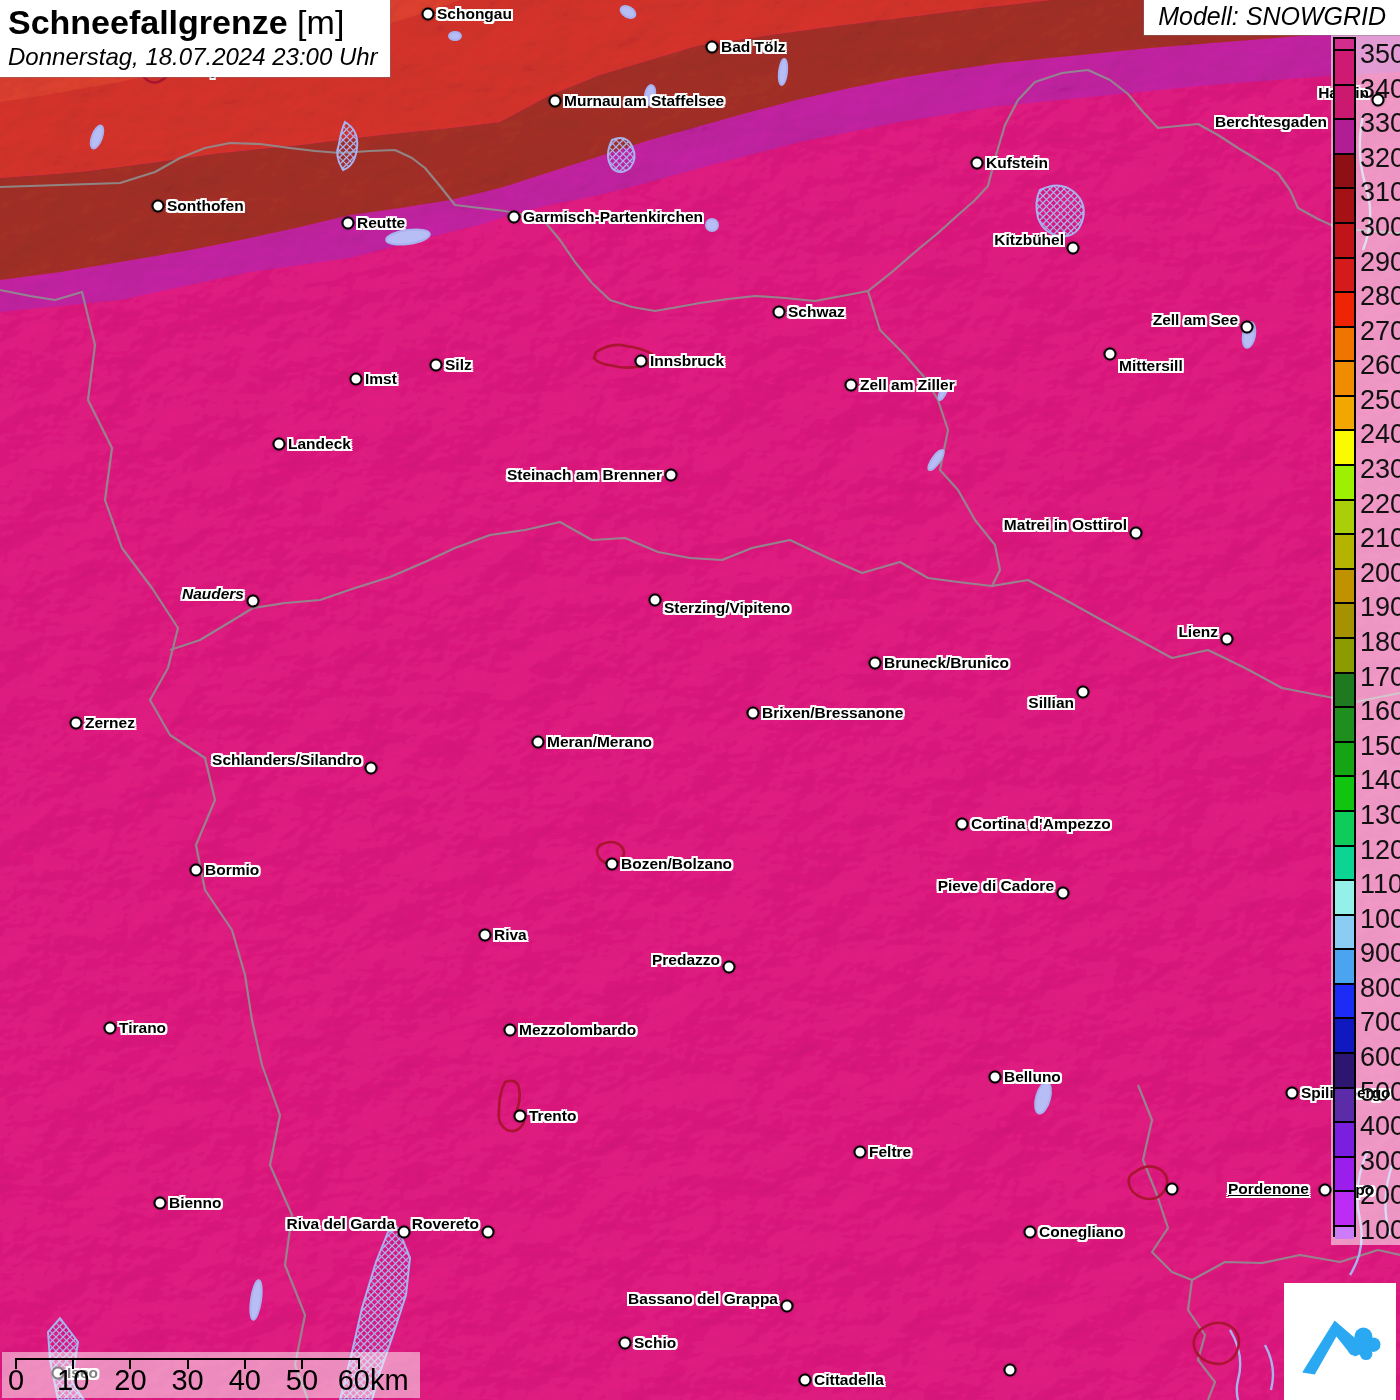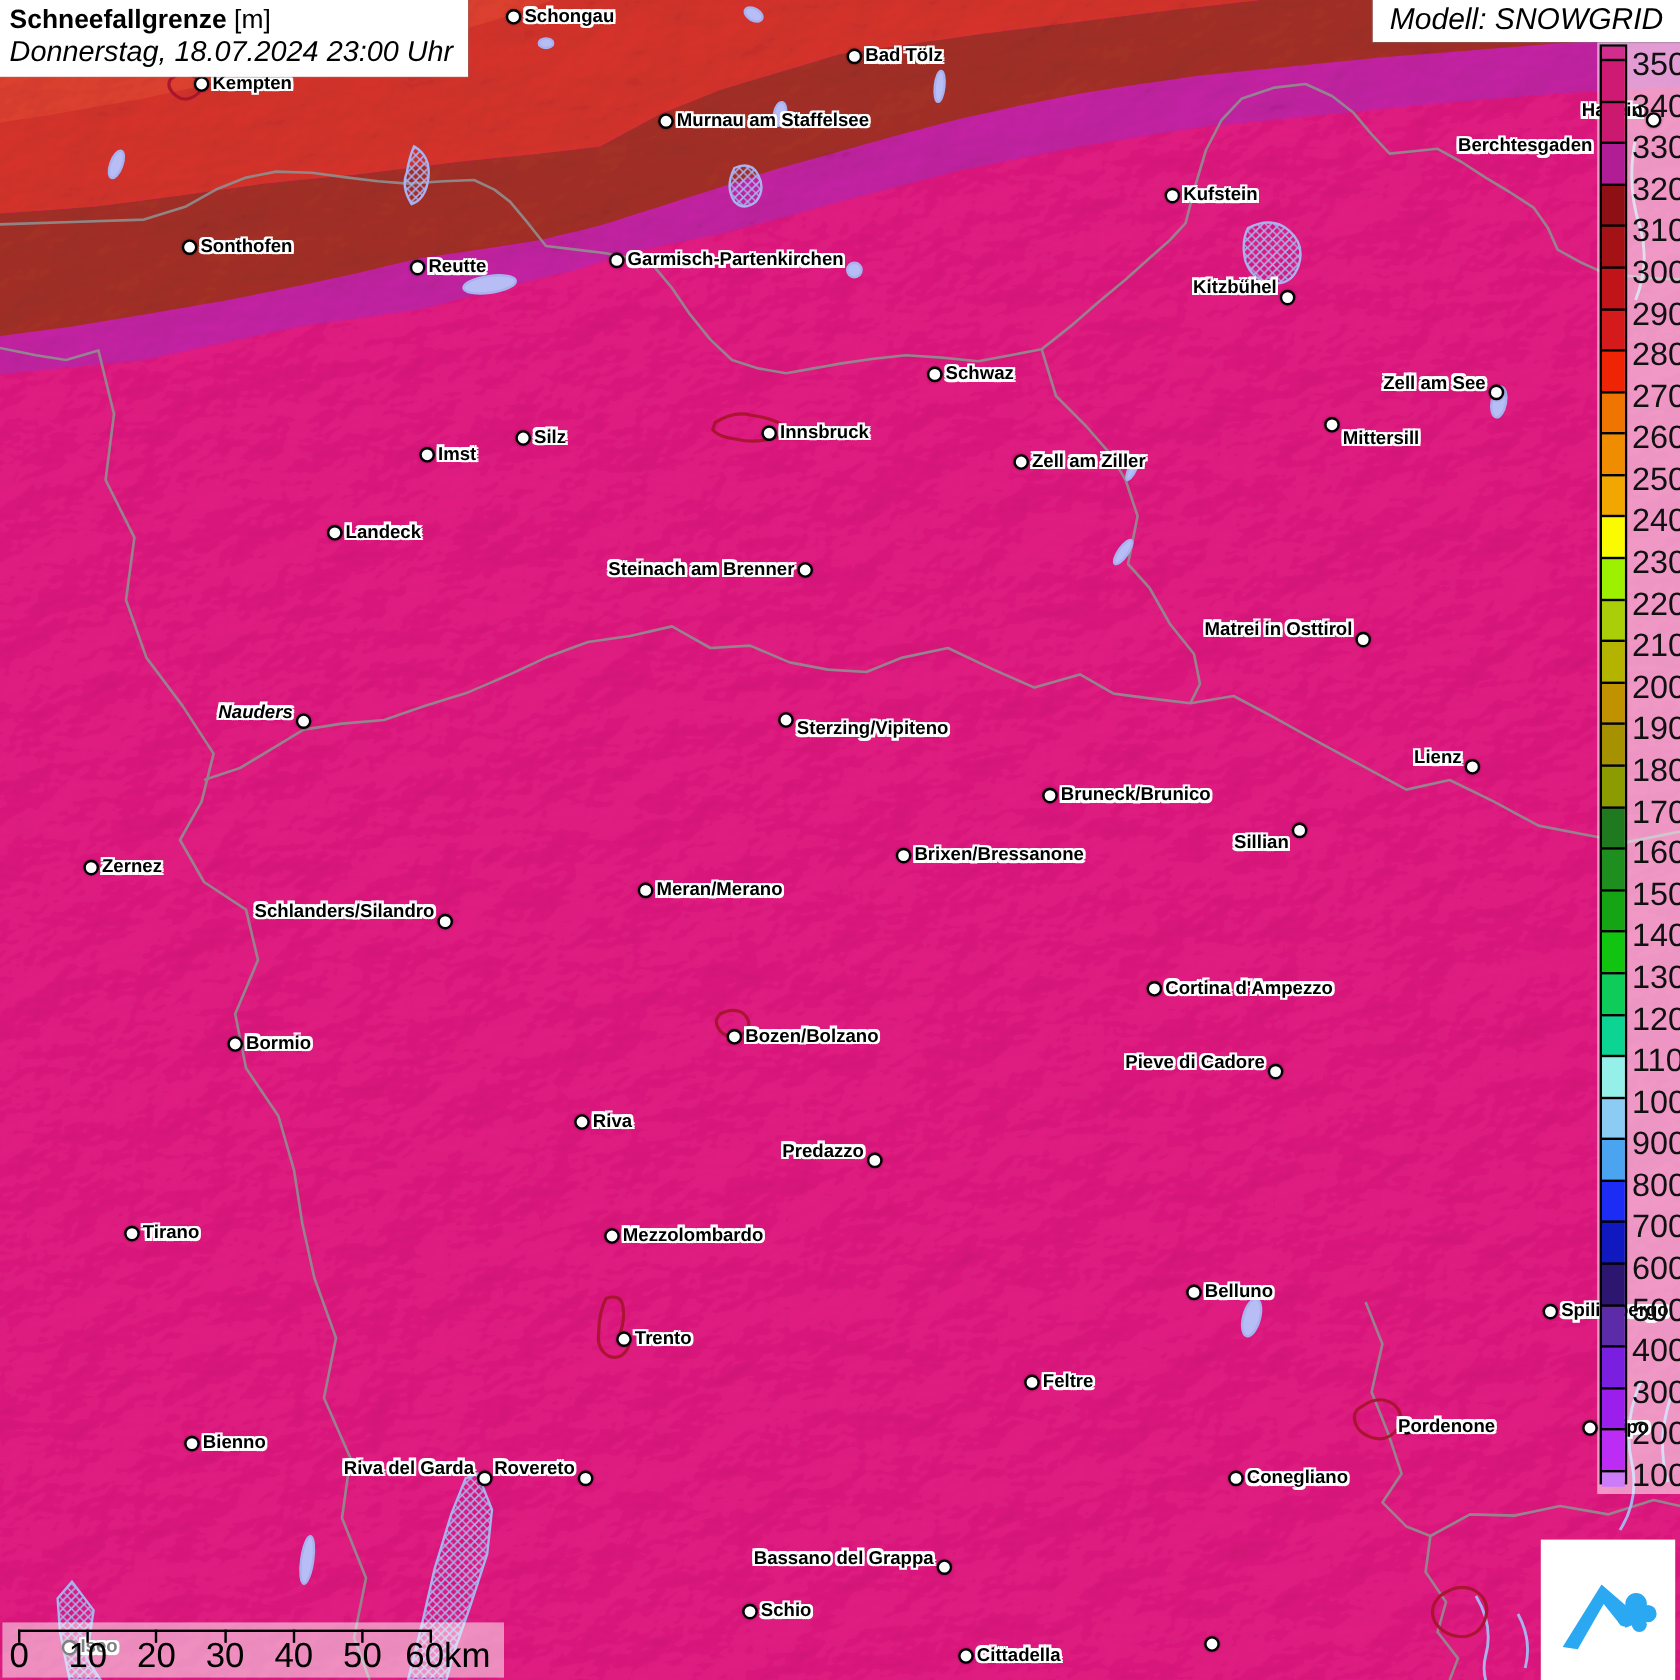--- a/index.html
+++ b/index.html
@@ -19,21 +19,21 @@
             border:2.5px solid #000;box-sizing:border-box;transform:translate(-50%,-50%);
             box-shadow:0 0 2px rgba(0,0,0,.5);}
   .city-label{position:absolute;font-weight:bold;font-size:15.5px;color:#000;white-space:nowrap;
       transform:translateY(-50%);
       text-shadow:-2px -2px 0 #fff,2px -2px 0 #fff,-2px 2px 0 #fff,2px 2px 0 #fff,
                   -2px 0 0 #fff,2px 0 0 #fff,0 -2px 0 #fff,0 2px 0 #fff,
                   -1px -1px 0 #fff,1px 1px 0 #fff;}
   
   #title-box{position:absolute;left:0;top:0;z-index:30;background:#fff;padding:3px 12px 6px 8px;
              box-shadow:0 0 0 1px rgba(120,120,120,.4);}
-  #title-line1{font-size:22px;color:#000;}
+  #title-line1{font-size:34px;color:#000;}
   #title-line1 .bold{font-weight:bold;}
   #title-line2{font-size:24px;font-style:italic;color:#000;margin-top:1px;}
   #model-box{position:absolute;right:0;top:0;z-index:30;background:#fff;padding:2px 14px 4px 14px;
              font-size:25px;font-style:italic;color:#000;box-shadow:0 0 0 1px rgba(120,120,120,.4);}
   
   #scalebar{position:absolute;left:2px;top:1352px;width:418px;height:46px;z-index:25;
             background:rgba(255,255,255,0.5);}
   #sb-line{position:absolute;left:13px;top:6px;width:344px;height:2px;background:#000;}
   .sb-tick{position:absolute;top:6px;width:2px;height:11px;background:#000;}
   .sb-label{position:absolute;top:12px;font-size:29px;color:#000;transform:translateX(-50%);}
@@ -311,21 +311,21 @@
       <div class="city-label" style="left: 1004px; top: 1077px;">Belluno</div>
       <div class="city-dot" style="left: 1292px; top: 1093px;"></div>
       <div class="city-label" style="left: 1301px; top: 1093px;">Spilimbergo</div>
       <div class="city-dot" style="left: 520px; top: 1116px;"></div>
       <div class="city-label" style="left: 529px; top: 1116px;">Trento</div>
       <div class="city-dot" style="left: 860px; top: 1152px;"></div>
       <div class="city-label" style="left: 869px; top: 1152px;">Feltre</div>
       <div class="city-dot" style="left: 160px; top: 1203px;"></div>
       <div class="city-label" style="left: 169px; top: 1203px;">Bienno</div>
       <div class="city-dot" style="left: 1172px; top: 1189px;"></div>
-      <div class="city-label" style="left: 1165px; top: 1189px;">Pordenone</div>
+      <div class="city-label" style="left: 1228px; top: 1189px; text-decoration: underline;">Pordenone</div>
       <div class="city-dot" style="left: 1325px; top: 1190px;"></div>
       <div class="city-label" style="left: 1351px; top: 1190px;">ipo</div>
       <div class="city-dot" style="left: 404px; top: 1232px;"></div>
       <div class="city-label" style="right: 1005px; top: 1224px;">Riva del Garda</div>
       <div class="city-dot" style="left: 488px; top: 1232px;"></div>
       <div class="city-label" style="right: 921px; top: 1224px;">Rovereto</div>
       <div class="city-dot" style="left: 1030px; top: 1232px;"></div>
       <div class="city-label" style="left: 1039px; top: 1232px;">Conegliano</div>
       <div class="city-dot" style="left: 787px; top: 1306px;"></div>
       <div class="city-label" style="right: 622px; top: 1299px;">Bassano del Grappa</div>

